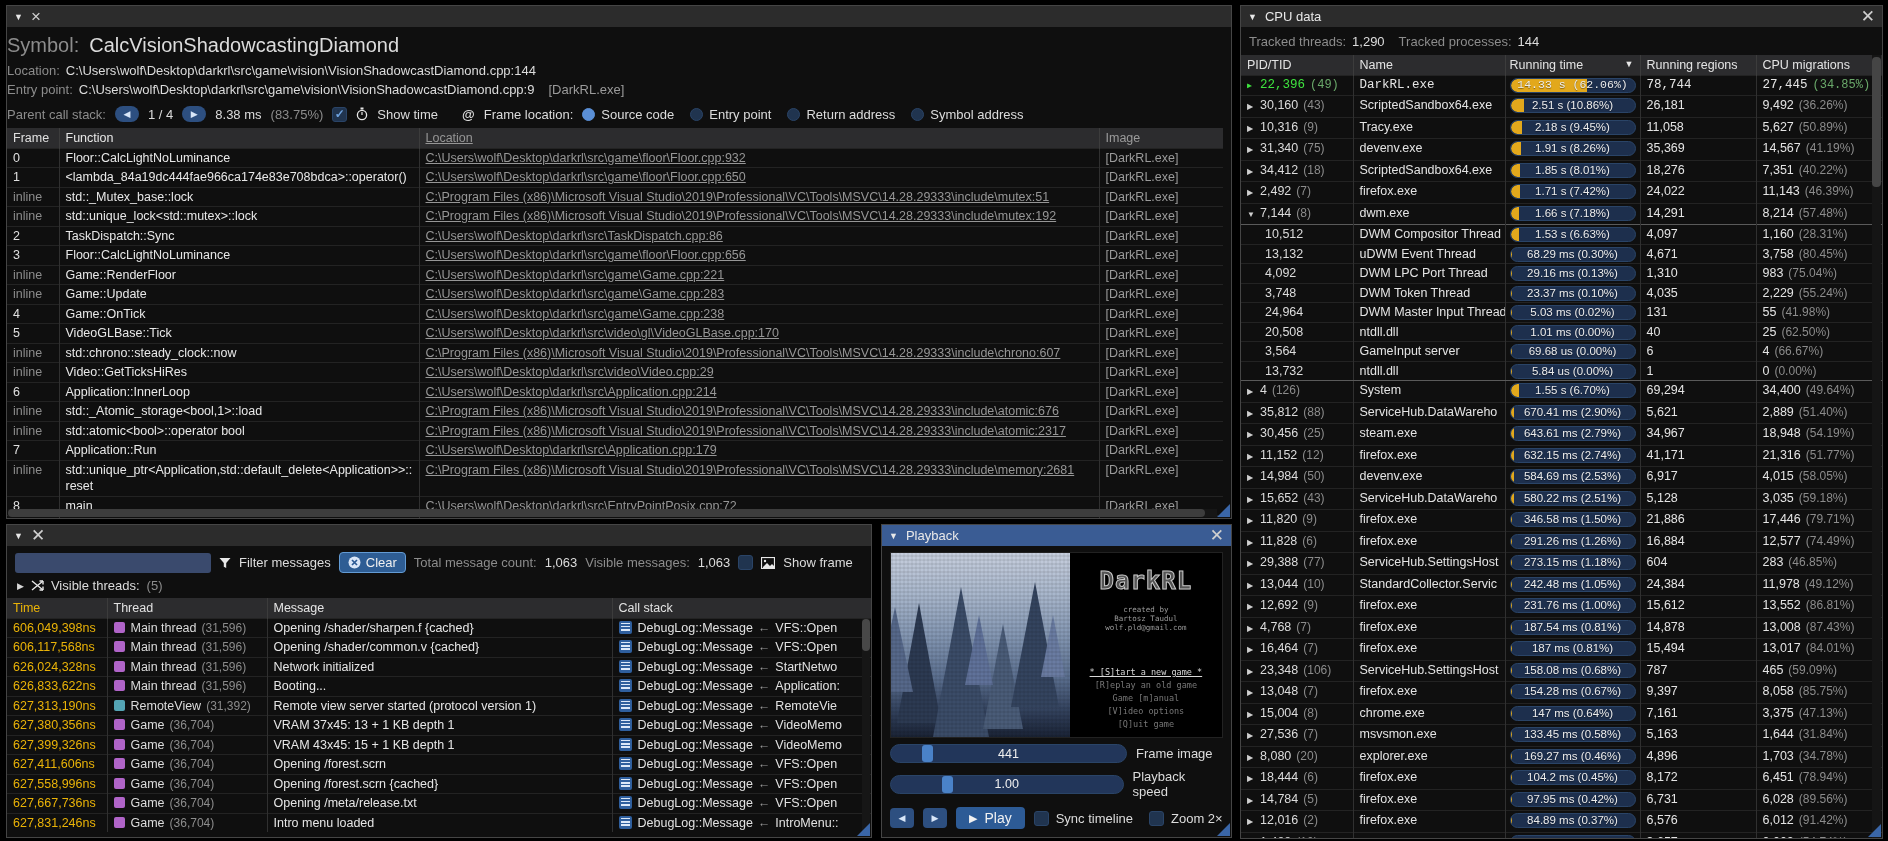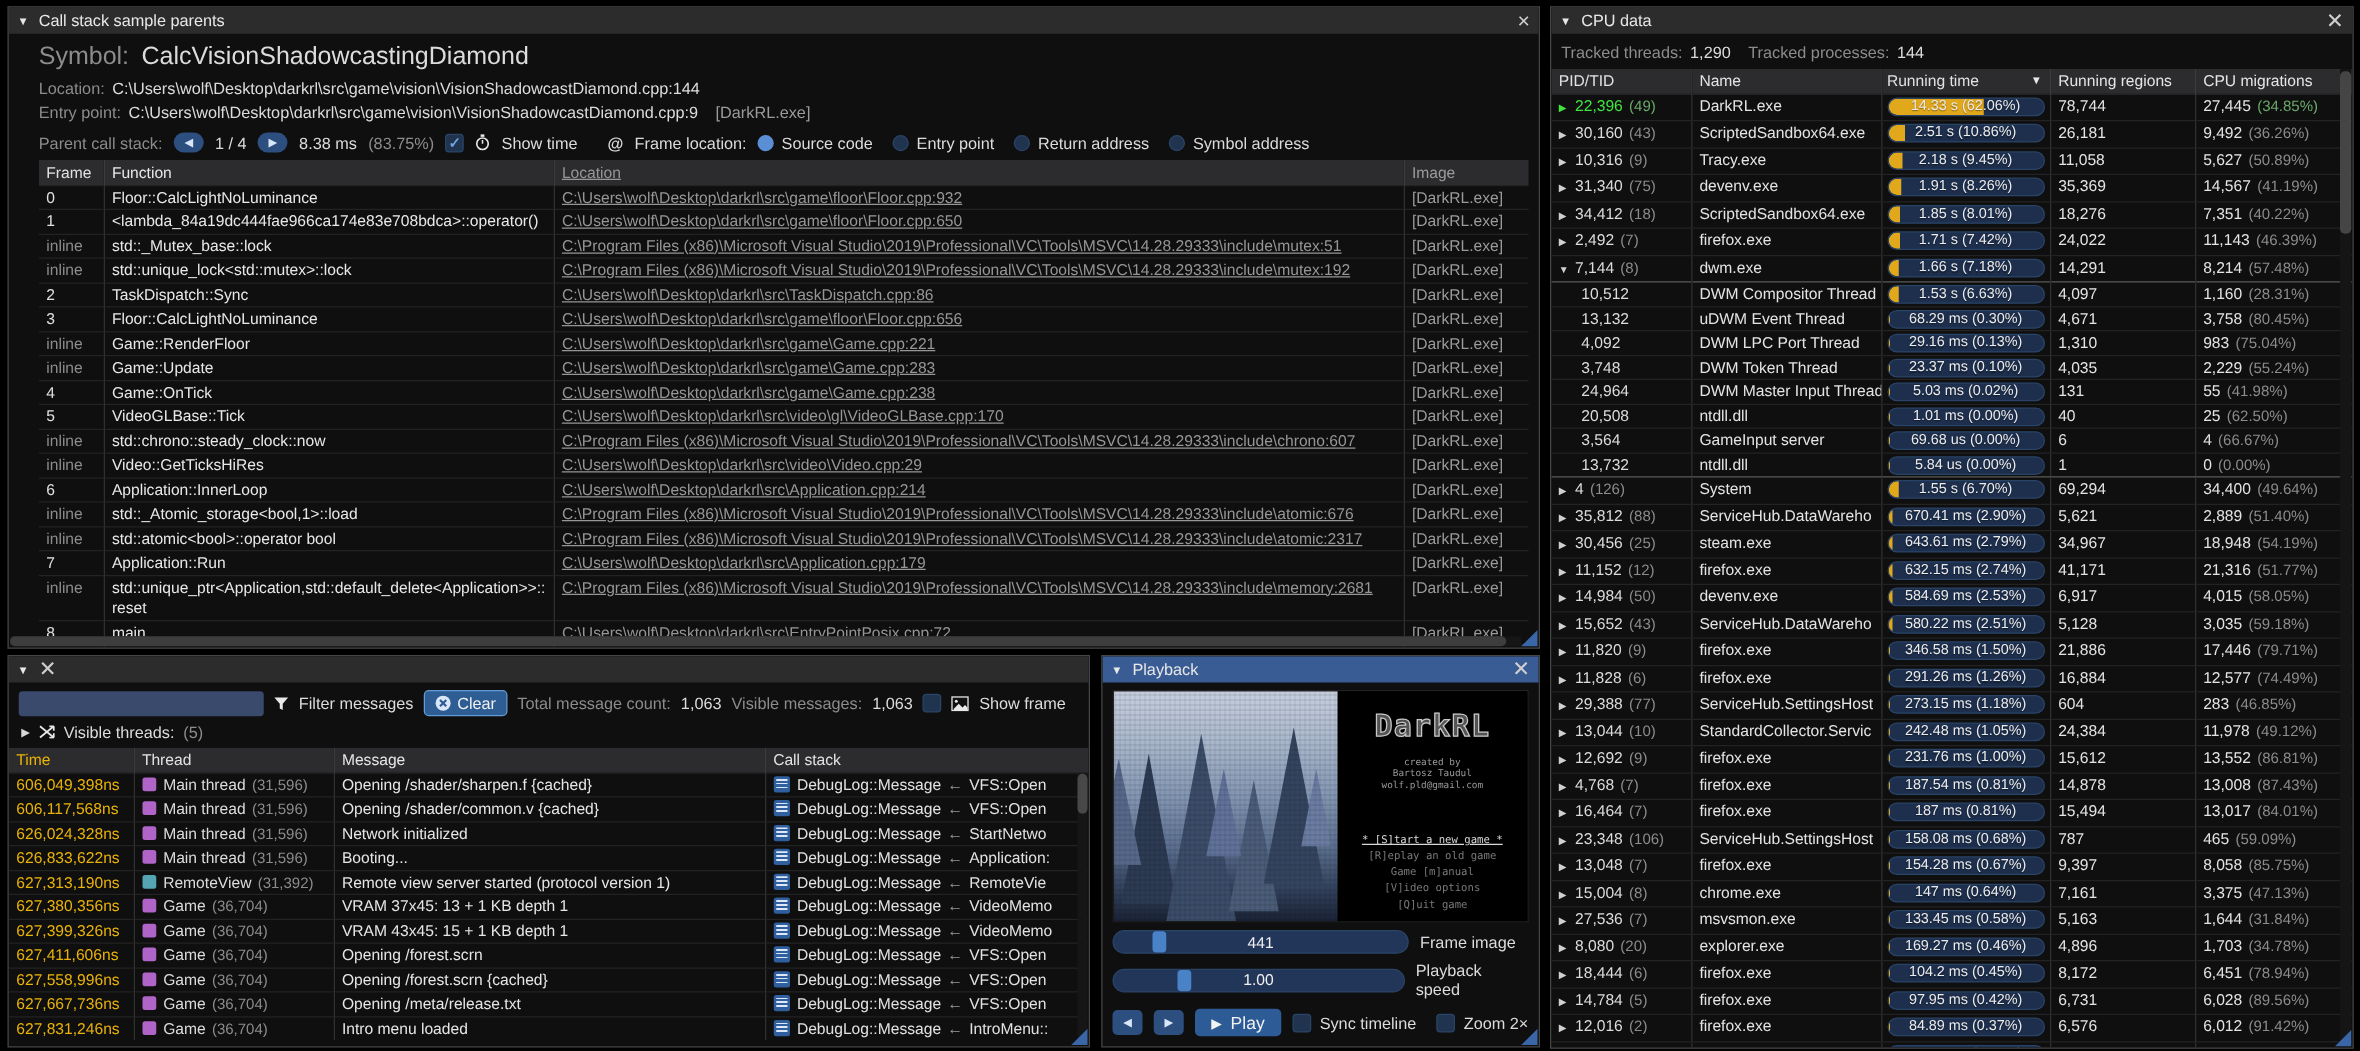--- a/index.html
+++ b/index.html
@@ -10,21 +10,21 @@
   .titlebar { flex:0 0 21px; background:#2c2c2c; display:flex; align-items:center;
     gap:8px; padding:0 7px; font-size:13px; color:#e8e8e8; }
   .window.active .titlebar { background:var(--title-active,#3a5c94); }
   .collapse { font-size:9px; color:#e8e8e8; }
   .titlebar .ttl { flex:1; white-space:nowrap; }
   .closex { font-size:17px; line-height:14px; color:#cfcfcf; }
   .dim { color:#8c8c8c; }
 
   
   #win-callstack { left:6px; top:5px; width:1226px; height:514px; }
-  .cs-body { padding:5px 8px 0 24px; display:flex; flex-direction:column; flex:1; overflow:hidden; position:relative;}
+  .cs-body { padding:5px 8px 0 0; display:flex; flex-direction:column; flex:1; overflow:hidden; position:relative;}
   .symrow { font-size:20px; margin:2px 0 4px 0; }
   .symrow .lbl { color:#8c8c8c; margin-right:10px; }
   .pathrow { font-size:13px; margin:2px 0; white-space:nowrap; }
   .pathrow .lbl { color:#8c8c8c; margin-right:6px; }
   .pathrow .img { color:#9b9b9b; margin-left:14px; }
   .toolbar { display:flex; align-items:center; gap:9px; font-size:13px; margin:7px 0 6px 0; white-space:nowrap; }
   .navbtn { width:24px; height:16px; background:#2d4f80; border-radius:8px; color:#d8e6f8;
     display:inline-flex; align-items:center; justify-content:center; font-size:9px; }
   .chk { width:15px; height:15px; background:#20344f; border:1px solid #2a4467; border-radius:3px;
     display:inline-flex; align-items:center; justify-content:center; color:#6ea3e0; font-size:12px; font-weight:bold; }
@@ -118,36 +118,35 @@
   #cpu-table .p-reg { width:116px; color:#e4e4e4; }
   #cpu-table .p-mig { color:#e4e4e4; }
   .rowarrow { display:inline-block; width:13px; font-size:8px; color:#d0d0d0; }
   .cnt { color:#8c8c8c; margin-left:5px; font-size:12px; }
   .migpct { color:#8c8c8c; margin-left:5px; font-size:12px; }
   .bar { position:relative; height:15px; margin-top:1px; background:var(--bar-bg,#1d2f4d);
     border:1px solid #2a4467; border-radius:8px; overflow:hidden; }
   .fill { position:absolute; left:0; top:0; bottom:0; background:var(--bar-yellow,#e2a81c); border-radius:7px 0 0 7px; }
   .bartext { position:absolute; inset:0; display:flex; align-items:center; justify-content:center;
     font-size:11.5px; color:#ececec; text-shadow:0 1px 1px rgba(0,0,0,.45); }
-  tr.green td, tr.green .rowarrow { color:var(--green,#3fe43f); }
+  tr.green td, tr.green .rowarrow { color:var(--green,#3fe43f);font-family:Liberation Mono, monospace; }
   tr.green .cnt, tr.green .migpct { color:#6aa96a; }
   tr.child td:first-child { padding-left:24px; }
   tr.gs td { border-top:1px solid #5a5a5a; }
   tr.ge td { border-bottom:1px solid #5a5a5a; }
   .sortind { position:absolute; right:6px; top:4px; font-size:9px; color:#e8e8e8; }
   .cpu-vscroll { position:absolute; top:0; right:1px; width:9px; bottom:0; background:#151515; }
   .cpu-vscroll .thumb { width:100%; height:130px; margin-top:2px; background:#454545; border-radius:4px; }
 </style>
 </head>
 <body>
 
 <div class="window" id="win-callstack">
   <div class="titlebar">
     <span class="collapse">▼</span>
-    <span class="ttl">Call stack sample parents</span>
     <span class="closex">×</span>
   </div>
   <div class="cs-body">
     <div class="symrow">
       <span class="lbl">Symbol:</span><span>CalcVisionShadowcastingDiamond</span>
     </div>
     <div class="pathrow">
       <span class="lbl">Location:</span><span>C:\Users\wolf\Desktop\darkrl\src\game\vision\VisionShadowcastDiamond.cpp:144</span>
     </div>
     <div class="pathrow">

